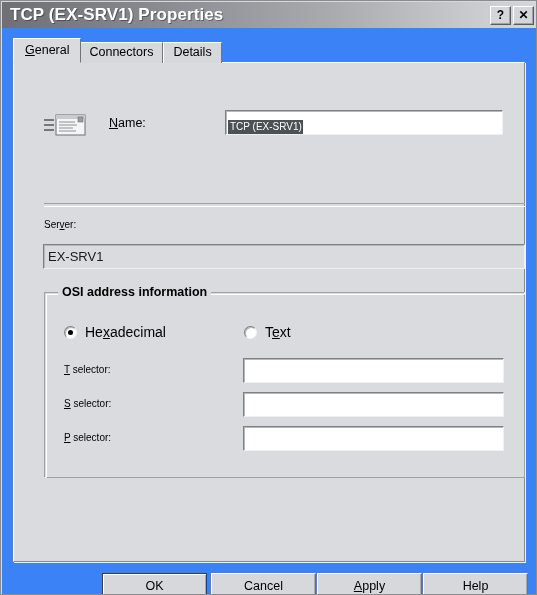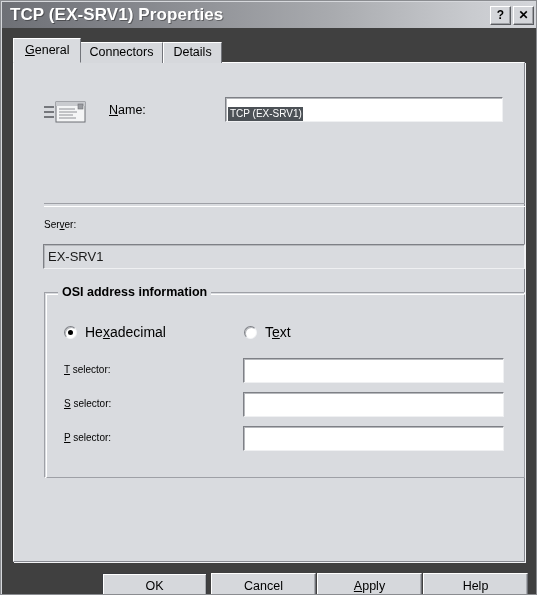--- a/index.html
+++ b/index.html
@@ -69,21 +69,21 @@
     cursor: default;
   }
 
   
   #dialog-body {
     position: absolute;
     left: 1px;
     top: 27px;
     width: 535px;
     height: 567px;
-    background: #404040;
+    background: #3b82f6;
   }
 
   
   #tab-strip {
     position: absolute;
     left: 11px;
     top: 13px;
     height: 22px;
     display: flex;
     align-items: flex-end;
@@ -131,21 +131,21 @@
     border-right: 1px solid #878990;
     border-bottom: 1px solid #878990;
     box-shadow: 1px 1px 0 #f2f3f5;
     z-index: 2;
   }
 
   
   #name-row {
     position: absolute;
     left: 0;
-    top: 34px;
+    top: 47px;
     width: 100%;
     height: 30px;
     text-decoration: underline;
   }
   #connector-icon {
     position: absolute;
     left: 29px;
     top: 2px;
     width: 44px;
     height: 26px;

